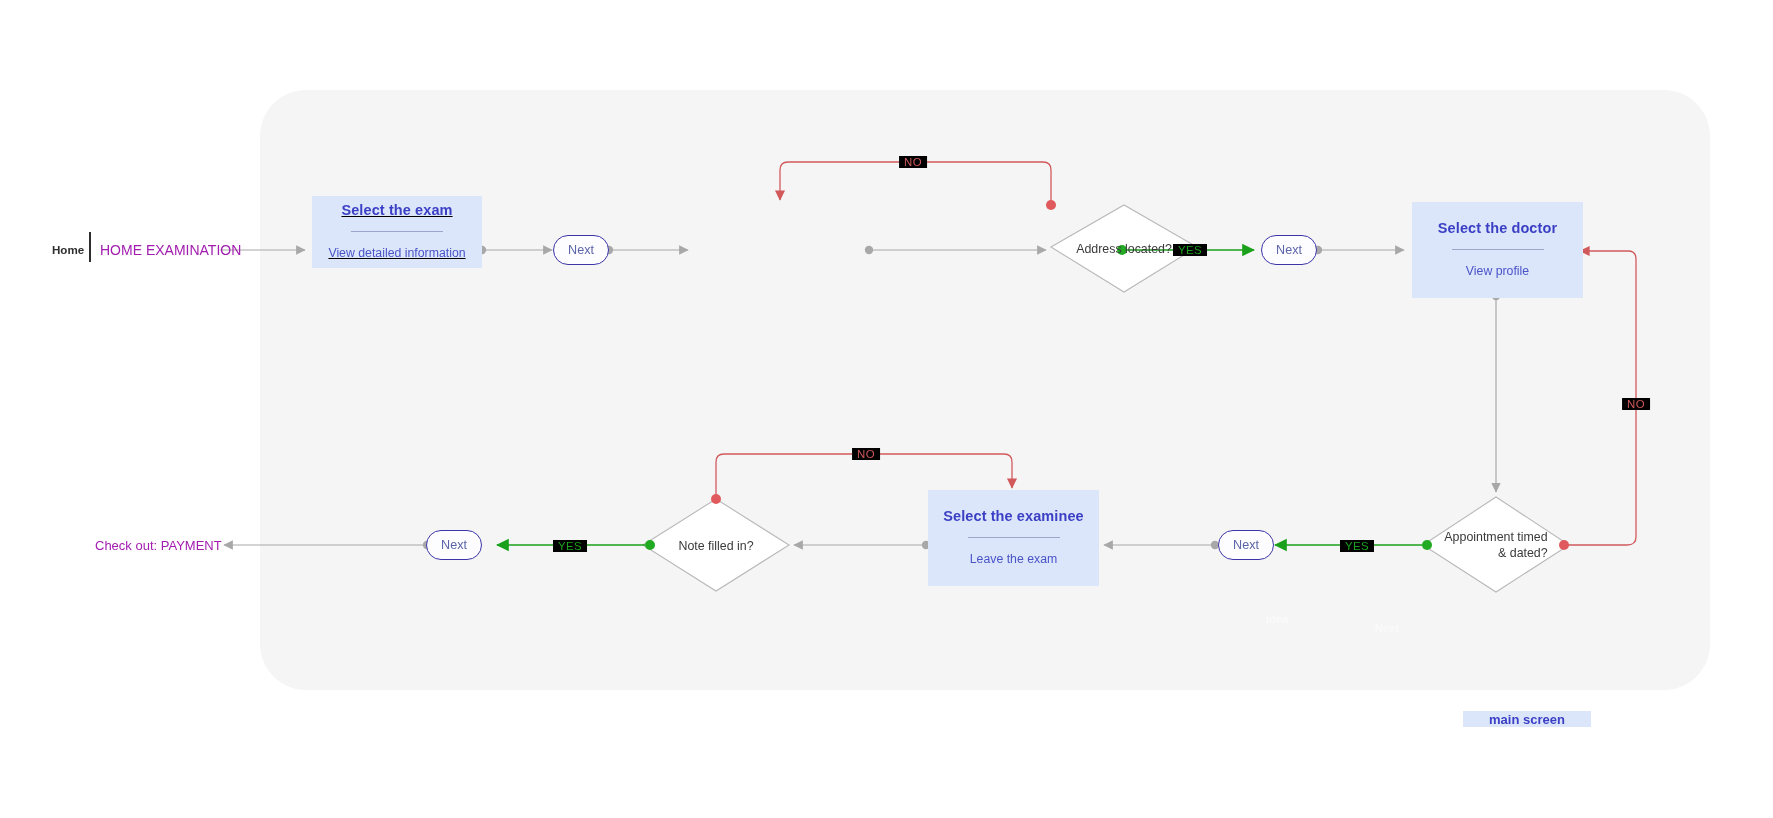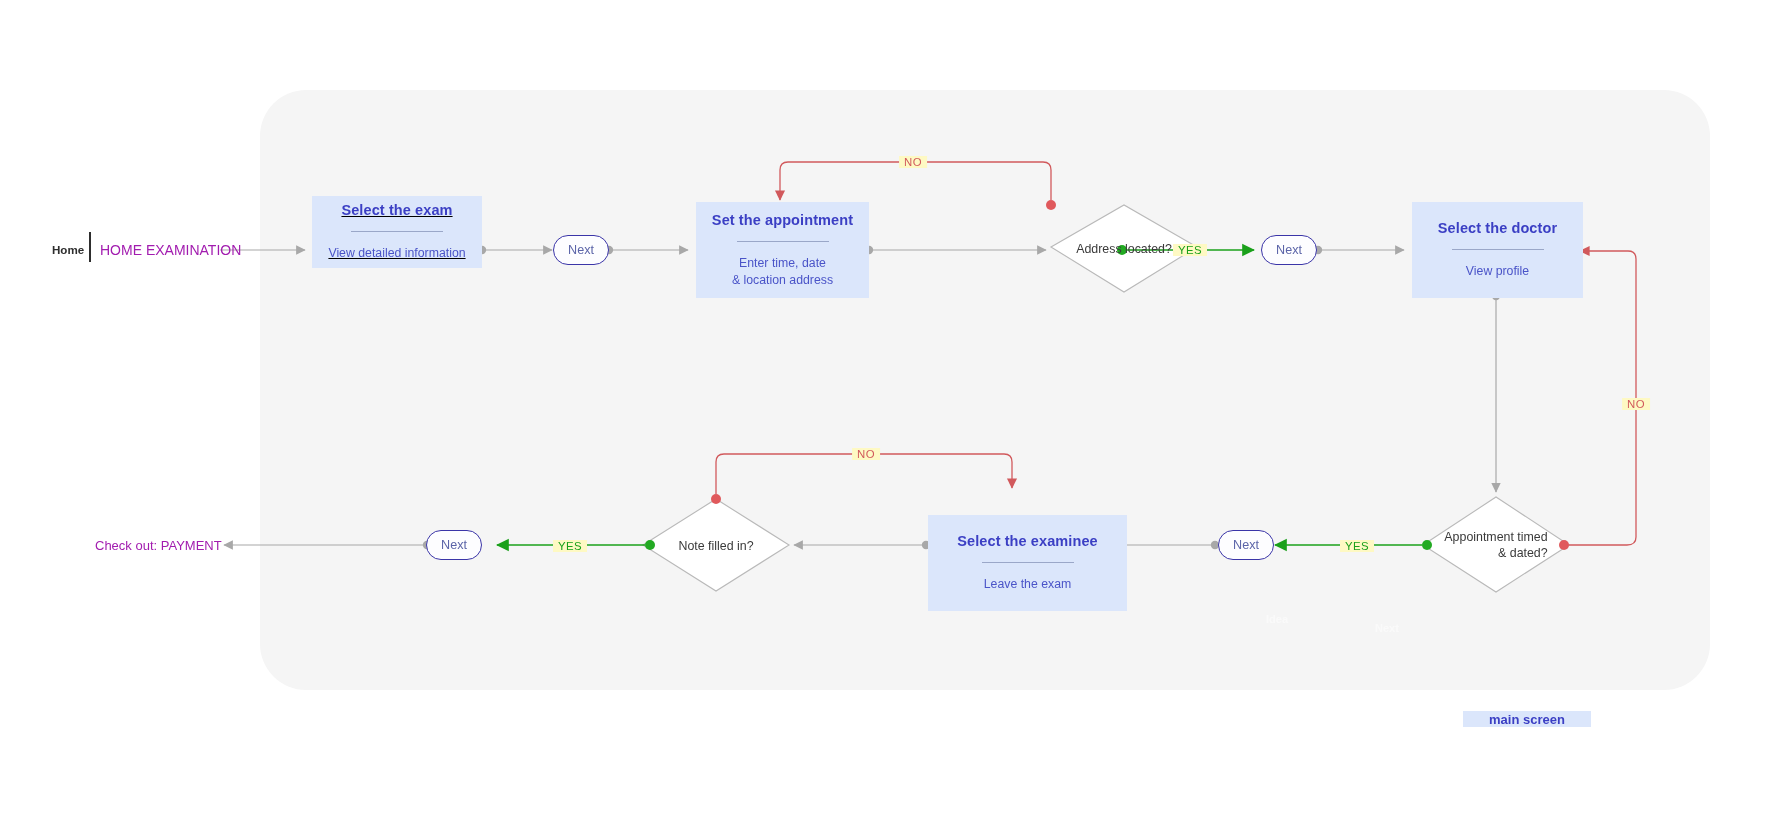--- a/index.html
+++ b/index.html
@@ -72,21 +72,21 @@
   .text-node.small-bold { font-size: 11.6px; font-weight: bold; color: #2e2e2e; text-align: center; }
   .divider-bar {
     position: absolute;
     width: 1.6px; background: #2e2e2e;
   }
 
   
   .edge-label {
     position: absolute;
     font-size: 11.4px; letter-spacing: .4px;
-    background: #fef9c3; padding: 0 5px;
+    background: #000000; padding: 0 5px;
     transform: translate(-50%, -50%);
     white-space: nowrap;
   }
   .edge-label.no  { color: #d1595c; }
   .edge-label.yes { color: #1aa01a; }
 
   
   .ghost {
     position: absolute;
     font-size: 11px; font-weight: bold;
@@ -182,34 +182,28 @@
   <div class="text-node" style="left:100px; top:242px; font-size:14px;">HOME EXAMINATION</div>
 
   <div class="text-node" style="left:95px; top:538px;">Check out: PAYMENT</div>
 
   <div class="card" style="left:312px; top:196px; width:170px; height:72px;text-decoration:underline;">
     <div class="card-title">Select the exam</div>
     <div class="card-rule"></div>
     <div class="card-sub">View detailed information</div>
   </div>
 
-  <div class="card" style="left:696px; top:202px; width:173px; height:96px;">
-    <div class="card-title">Set the appointment</div>
-    <div class="card-rule"></div>
-    <div class="card-sub" style="white-space:pre-line;">Enter time, date
-&amp; location address</div>
-  </div>
 
   <div class="card" style="left:1412px; top:202px; width:171px; height:96px;">
     <div class="card-title">Select the doctor</div>
     <div class="card-rule"></div>
     <div class="card-sub">View profile</div>
   </div>
 
-  <div class="card" style="left:928px; top:515px; width:199px; height:96px;">
+  <div class="card" style="left:928px; top:490px; width:171px; height:96px;">
     <div class="card-title">Select the examinee</div>
     <div class="card-rule"></div>
     <div class="card-sub">Leave the exam</div>
   </div>
 
   <div class="pill" style="left:553px; top:235px;">Next</div>
   <div class="pill" style="left:1261px; top:235px;">Next</div>
   <div class="pill" style="left:1218px; top:530px;">Next</div>
   <div class="pill" style="left:426px; top:530px;">Next</div>
 

